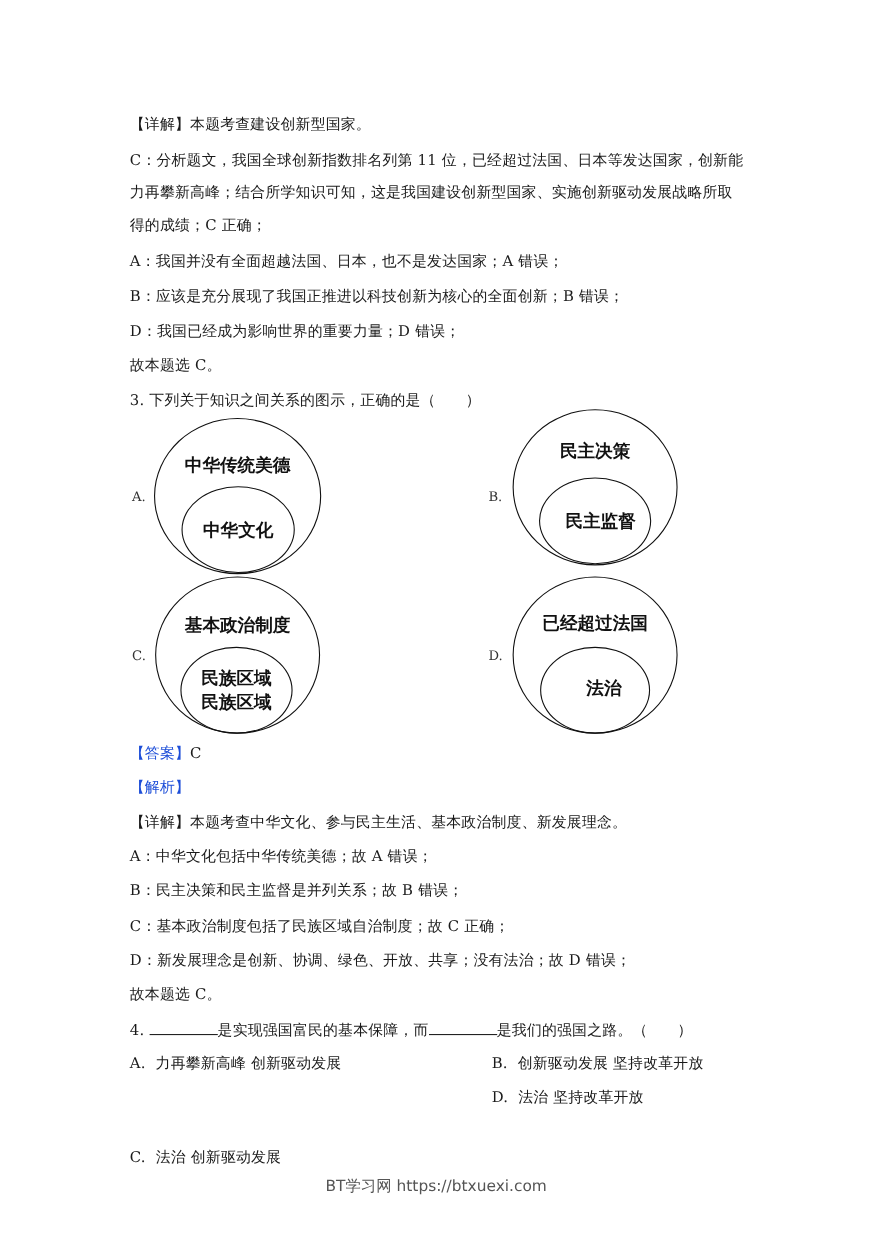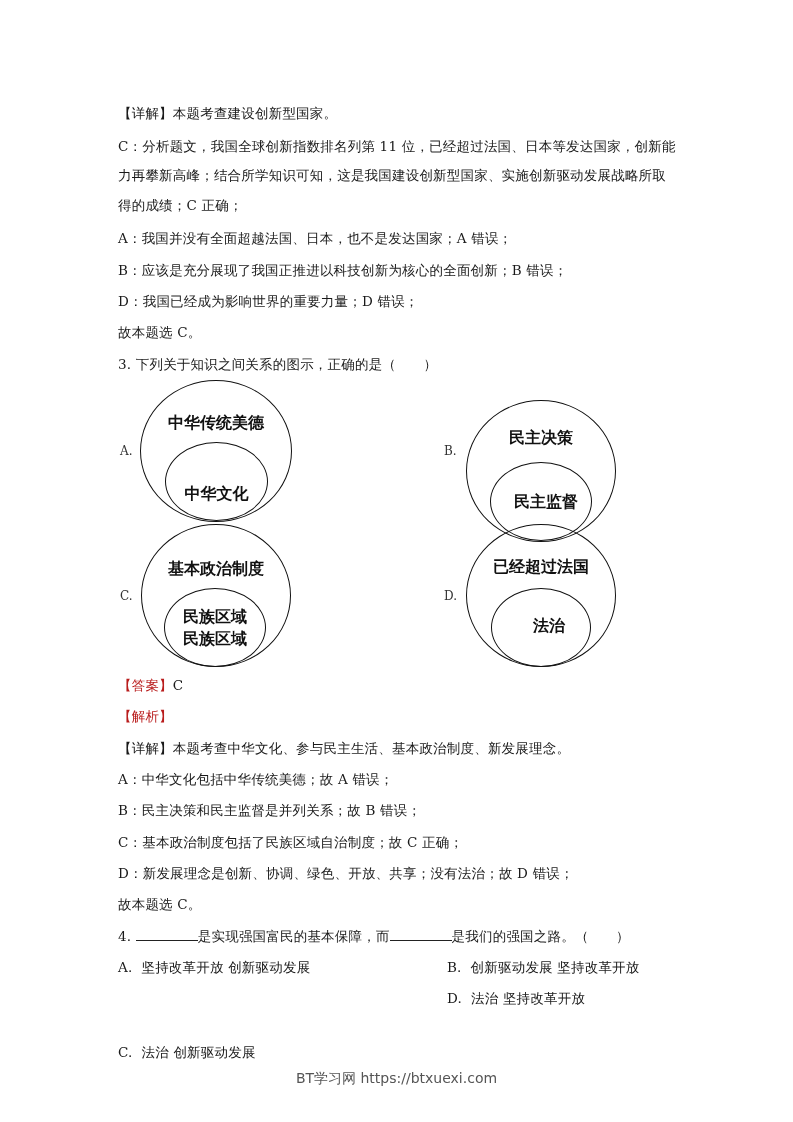--- a/index.html
+++ b/index.html
@@ -7,21 +7,21 @@
       width: 793px; height: 1122px; position: relative; overflow: hidden;
       font-family: "DejaVu Serif", "Liberation Serif", serif;
       color: #1a1a1a;
     }
     .line {
       position: absolute; left: 118px;
       font-size: 13.5px; line-height: 18px; white-space: nowrap;
       letter-spacing: 0.2px;
       text-align: right;
     }
-    .blue { color: #b91c1c; }
+    .blue { color: #1d4ed8; font-family: Liberation Serif, serif; }
     .opt-label {
       position: absolute; font-size: 12px; color: #333;
       font-family: "DejaVu Serif", serif;
     }
     .diagram { position: absolute; }
     .circle {
       position: absolute; border: 1.6px solid #111; border-radius: 50%;
       box-sizing: border-box;
     }
     .ctext {
@@ -52,25 +52,25 @@
 <div class="line" style="top:292px">D：我国已经成为影响世界的重要力量；D 错误；</div>
 <div class="line" style="top:323px">故本题选 C。</div>
 
 <div class="line" style="top:355px">3. 下列关于知识之间关系的图示，正确的是（　　）</div>
 
 <div class="opt-label" style="left:120px;top:444px">A.</div>
 <div class="diagram" style="left:140px;top:380px;width:152px;height:142px">
   <div class="circle" style="left:0;top:0;width:152px;height:142px"></div>
   <div class="ctext" style="top:32px">中华传统美德</div>
   <div class="circle" style="left:25px;top:62px;width:103px;height:79px"></div>
-  <div class="ctext" style="top:103px;left:25px;width:103px">中华文化</div>
+  <div class="ctext" style="top:91px;left:25px;width:103px">中华文化</div>
 </div>
 
 <div class="opt-label" style="left:444px;top:444px">B.</div>
-<div class="diagram" style="left:466px;top:400px;width:150px;height:142px">
+<div class="diagram" style="left:466px;top:372px;width:150px;height:142px">
   <div class="circle" style="left:0;top:0;width:150px;height:142px"></div>
   <div class="ctext" style="top:27px">民主决策</div>
   <div class="circle" style="left:24px;top:62px;width:102px;height:79px"></div>
   <div class="ctext" style="top:91px;left:24px;width:112px">民主监督</div>
 </div>
 
 <div class="opt-label" style="left:120px;top:589px">C.</div>
 <div class="diagram" style="left:141px;top:524px;width:150px;height:143px">
   <div class="circle" style="left:0;top:0;width:150px;height:143px"></div>
   <div class="ctext" style="top:34px">基本政治制度</div>
@@ -98,21 +98,21 @@
 <div class="line" style="top:801px">B：民主决策和民主监督是并列关系；故 B 错误；</div>
 <div class="line" style="top:833px">C：基本政治制度包括了民族区域自治制度；故 C 正确；</div>
 <div class="line" style="top:864px">D：新发展理念是创新、协调、绿色、开放、共享；没有法治；故 D 错误；</div>
 <div class="line" style="top:895px">故本题选 C。</div>
 
 <div class="line" style="top:926px">
   <span>4.</span>
   <span class="blank"></span><span>是实现强国富民的基本保障，而</span><span class="blank"></span><span>是我们的强国之路。（　　）</span>
 </div>
 <div class="line" style="top:958px">
-  <span>A.</span>&nbsp;&nbsp;<span>坚持改革开放  创新驱动发展</span>
+  <span>A.</span>&nbsp;&nbsp;<span>力再攀新高峰  创新驱动发展</span>
 </div>
 <div class="line" style="top:958px;left:447px">
   <span>B.</span>&nbsp;&nbsp;<span>创新驱动发展  坚持改革开放</span>
 </div>
 <div class="line" style="top:1043px">
   <span>C.</span>&nbsp;&nbsp;<span>法治  创新驱动发展</span>
 </div>
 <div class="line" style="top:989px;left:447px">
   <span>D.</span>&nbsp;&nbsp;<span>法治  坚持改革开放</span>
 </div>

